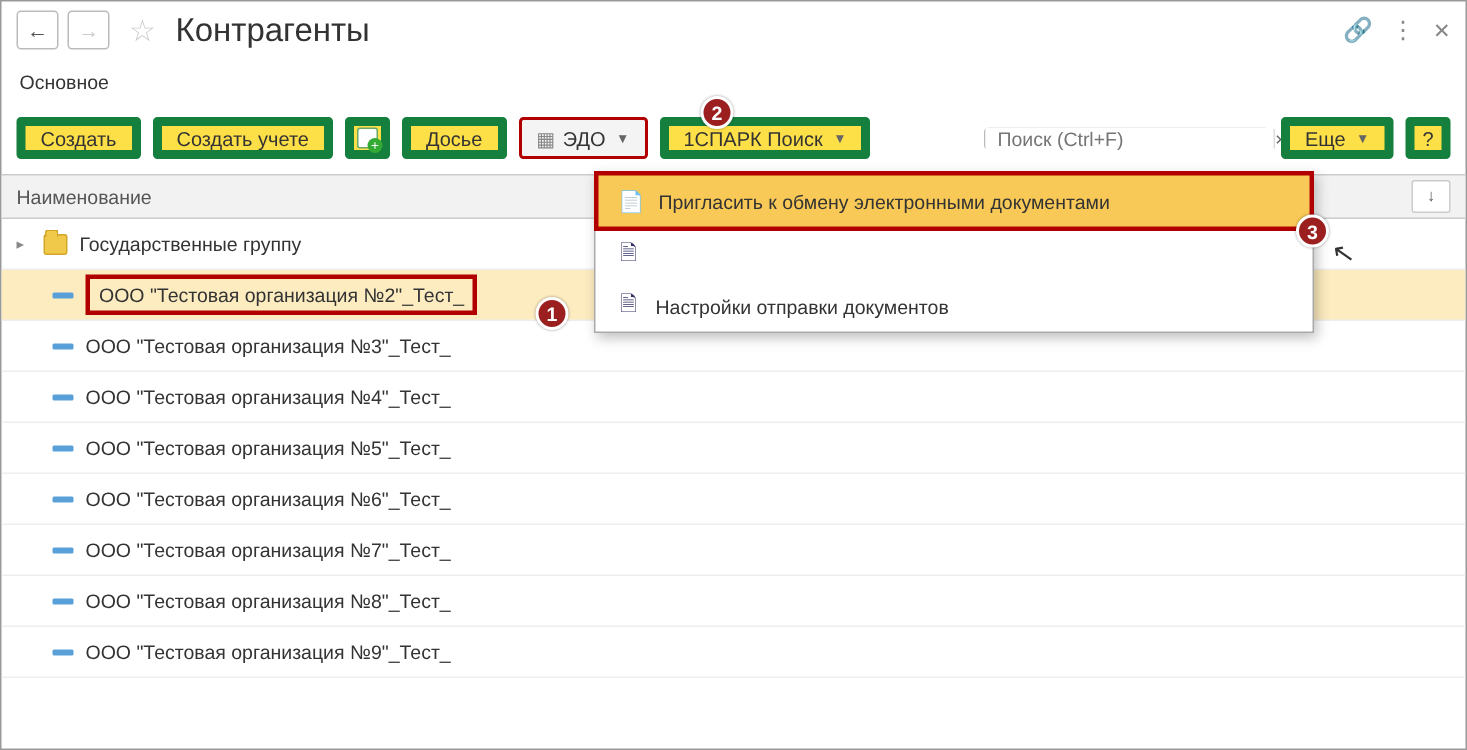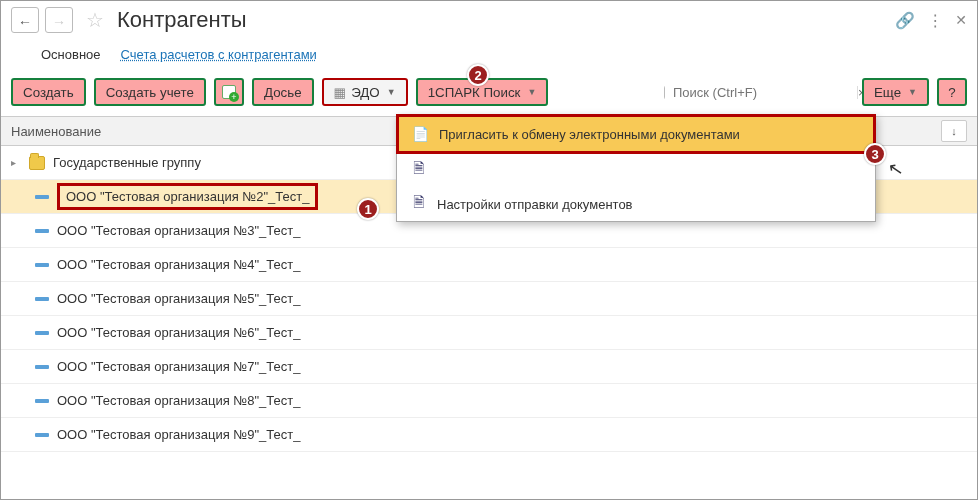--- a/index.html
+++ b/index.html
@@ -3,25 +3,25 @@
 <meta charset="utf-8">
 <style>
   * { box-sizing: border-box; margin: 0; padding: 0; }
   body { font-family: Arial, sans-serif; font-size: 13px; color: #333; background: #fff; width: 978px; height: 500px; overflow: hidden; border:1px solid #999;}
   .header { display: flex; align-items: center; padding: 6px 10px; gap:6px; }
   .nav-btn { width:28px; height:26px; border:1px solid #bbb; background:#fff; display:flex; align-items:center; justify-content:center; border-radius:3px; font-size:14px; color:#555;}
   .nav-btn.disabled { color:#ccc; }
   .star { width:24px; height:24px; display:flex; align-items:center; justify-content:center; color:#ccc; font-size:20px; margin-left:4px; }
   .title { font-size:22px; color:#333; margin-left:4px;text-align:right; }
   .header-right { margin-left:auto; display:flex; align-items:center; gap:12px; color:#888;}
-  .tabs { display:flex; gap:20px; padding: 6px 12px 10px; align-items:flex-start;margin-left:28px; }
+  .tabs { display:flex; gap:20px; padding: 6px 12px 10px; align-items:flex-start; }
   .tab { color:#333; padding:2px 0; }
   .tab.link { color:#1a73b7; text-decoration: underline dotted; }
   .toolbar { display:flex; gap:8px; padding: 4px 10px 10px; align-items:center; position:relative; }
-  .btn { border:2px solid #15803d; background:#fca5a5; border-radius:3px; padding:5px 10px; display:flex; align-items:center; gap:5px; height:28px; color:#333; }
+  .btn { border:6px solid #15803d; background:#fde047; border-radius:3px; padding:5px 10px; display:flex; align-items:center; gap:5px; height:28px; color:#333; }
   .btn .caret { font-size:9px; color:#666; margin-left:2px; }
   .icon-btn { width:30px; padding:0; justify-content:center; }
   .edo-btn { border:2px solid #b00000; background:#f4f4f4; }
   .search-wrap { display:flex; align-items:center; border:1px solid #bbb; border-radius:3px; height:15px; width:190px; margin-left:auto; }
   .search-wrap input { border:none; outline:none; flex:1; padding:0 8px; font-size:13px; color:#888; }
   .search-clear { width:22px; text-align:center; color:#666; border-left:1px solid #ddd; height:100%; display:flex; align-items:center; justify-content:center;}
   .col-header { display:flex; align-items:center; background:#f2f2f2; border-top:1px solid #ccc; border-bottom:1px solid #ccc; height:30px; padding:0 10px; color:#555;}
   .col-header .sort { margin-left:auto; width:26px; height:22px; border:1px solid #ccc; background:#fff; display:flex; align-items:center; justify-content:center; font-size:11px; border-radius:2px;}
   .list { }
   .row { display:flex; align-items:center; height:34px; padding:0 10px 0 22px; border-bottom:1px solid #eee; gap:8px; position:relative; }
@@ -52,21 +52,20 @@
   <div class="title">Контрагенты</div>
   <div class="header-right">
     <span style="font-size:16px;">🔗</span>
     <span style="font-size:16px;">⋮</span>
     <span style="font-size:14px;">✕</span>
   </div>
 </div>
 
 <div class="tabs">
   <span class="tab">Основное</span>
-  <span class="tab link">Счета расчетов с контрагентами</span>
 </div>
 
 <div class="toolbar">
   <button class="btn">
       <span>Создать</span>
     </button>
   <button class="btn">
       <span>Создать учете</span>
     </button>
   <button class="btn icon-btn">

